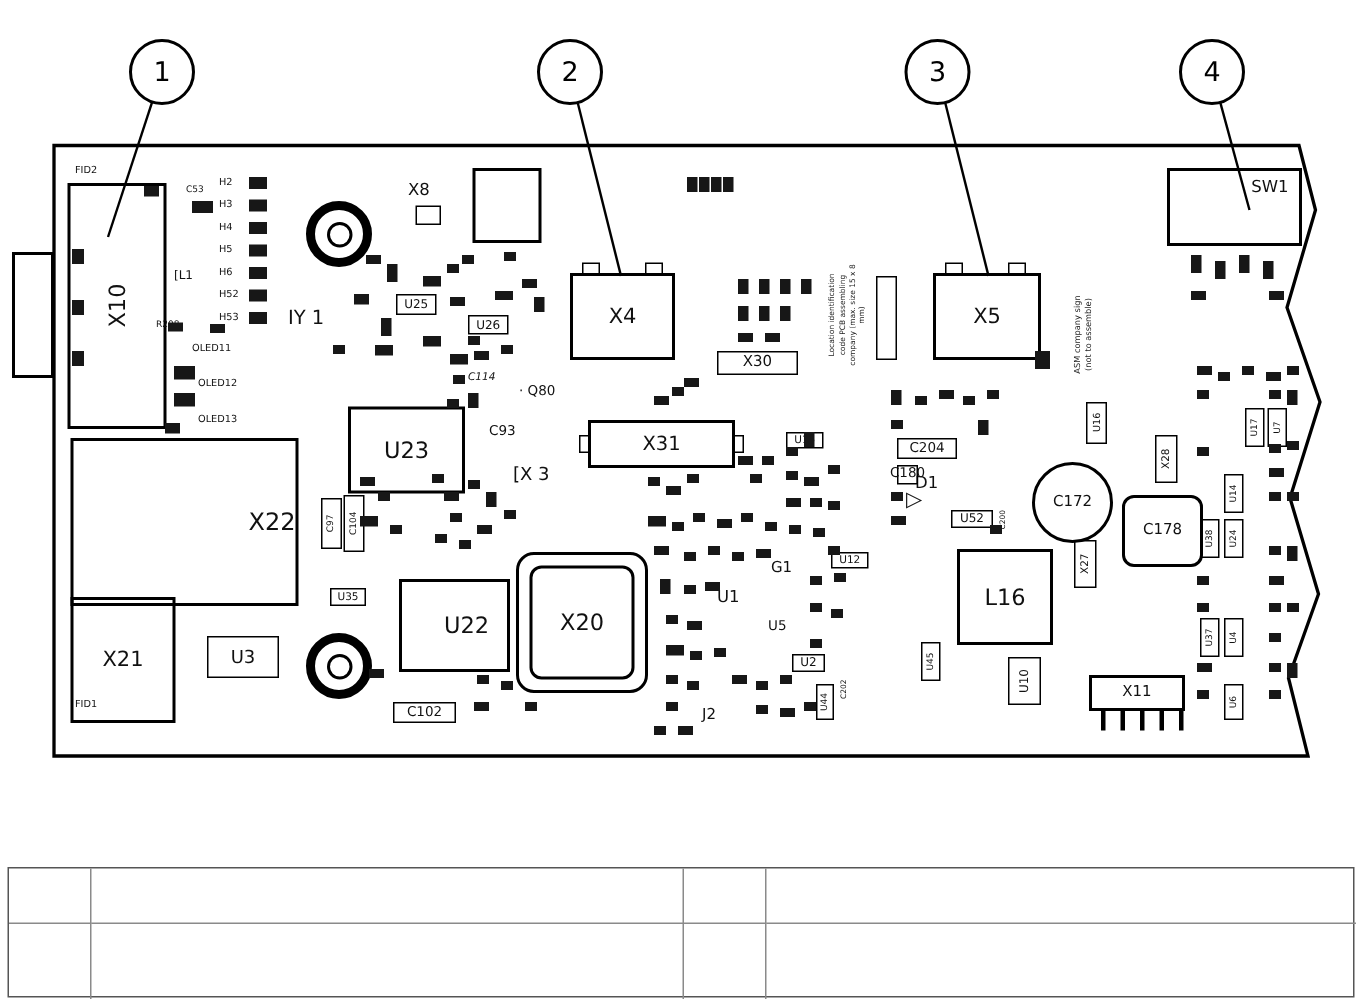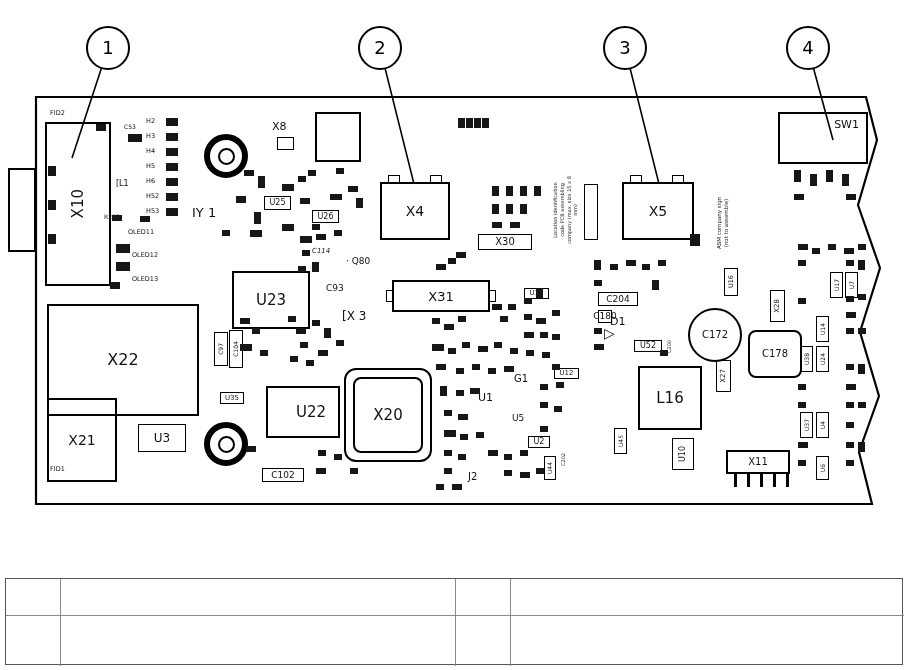--- a/index.html
+++ b/index.html
@@ -46,21 +46,21 @@
         <circle cx="808" cy="48" r="21" fill="#fff" stroke="#000" stroke-width="2"></circle>
         <text x="808" y="48" text-anchor="middle" dy="0.35em" class="balloon-num" fill="#000">4</text>
       </g>
   </svg>
 
   <div id="board-items">
       <div class="comp t-rect" style="left: 45px; top: 122px; width: 66px; height: 164px; border: 2.5px solid rgb(0, 0, 0);">
         <span class="lbl vlbl" style="font-size: 15px;">X10</span>
       </div>
       <div class="comp t-rect" style="left: 8px; top: 168px; width: 28px; height: 84px; border: 2px solid rgb(0, 0, 0);"></div>
-      <div class="comp t-rect" style="left: 47px; top: 304px; width: 152px; height: 112px; border: 2.2px solid rgb(0, 0, 0);">
+      <div class="comp t-rect" style="left: 47px; top: 292px; width: 152px; height: 112px; border: 2.2px solid rgb(0, 0, 0); justify-content: flex-end;">
         <span class="lbl" style="font-size: 16px;">X22</span>
       </div>
       <div class="comp t-rect" style="left: 47px; top: 398px; width: 70px; height: 84px; border: 2.2px solid rgb(0, 0, 0);">
         <span class="lbl" style="font-size: 14px;">X21</span>
       </div>
       <div class="comp t-rect" style="left: 138px; top: 424px; width: 48px; height: 28px; border: 1.6px solid rgb(0, 0, 0);">
         <span class="lbl" style="font-size: 12px;">U3</span>
       </div>
       <div class="comp t-ring" style="left: 204px; top: 134px; width: 44px; height: 44px;">
         <div class="ring-inner"></div>
@@ -69,21 +69,21 @@
         <div class="ring-inner"></div>
       </div>
       <div class="comp t-text" style="left: 272px; top: 121px; width: 28px; height: 13px;">
         <span class="lbl" style="font-size: 11px;">X8</span>
       </div>
       <div class="comp t-rect" style="left: 277px; top: 137px; width: 17px; height: 13px; border: 1.5px solid rgb(0, 0, 0);"></div>
       <div class="comp t-rect" style="left: 315px; top: 112px; width: 46px; height: 50px; border: 2.2px solid rgb(0, 0, 0);"></div>
       <div class="comp t-rect" style="left: 232px; top: 252px; width: 78px; height: 58px; border: 2.2px solid rgb(0, 0, 0); margin-top: 19px;">
         <span class="lbl" style="font-size: 15px;">U23</span>
       </div>
-      <div class="comp t-rect" style="left: 266px; top: 386px; width: 74px; height: 52px; border: 2.2px solid rgb(0, 0, 0); padding-left: 16px;">
+      <div class="comp t-rect" style="left: 266px; top: 386px; width: 74px; height: 62px; border: 2.2px solid rgb(0, 0, 0); padding-left: 16px;">
         <span class="lbl" style="font-size: 15px;">U22</span>
       </div>
       <div class="comp t-roundrect" style="left: 344px; top: 368px; width: 88px; height: 94px; border: 2.4px solid rgb(0, 0, 0); border-radius: 12px;"></div>
       <div class="comp t-roundrect" style="left: 353px; top: 377px; width: 70px; height: 76px; border: 2px solid rgb(0, 0, 0); border-radius: 8px;">
         <span class="lbl" style="font-size: 15px;">X20</span>
       </div>
       <div class="comp t-text" style="left: 192px; top: 206px; width: 42px; height: 16px;">
         <span class="lbl" style="font-size: 13px;">IY 1</span>
       </div>
       <div class="comp t-rect" style="left: 264px; top: 196px; width: 27px; height: 14px; border: 1.2px solid rgb(0, 0, 0);">

